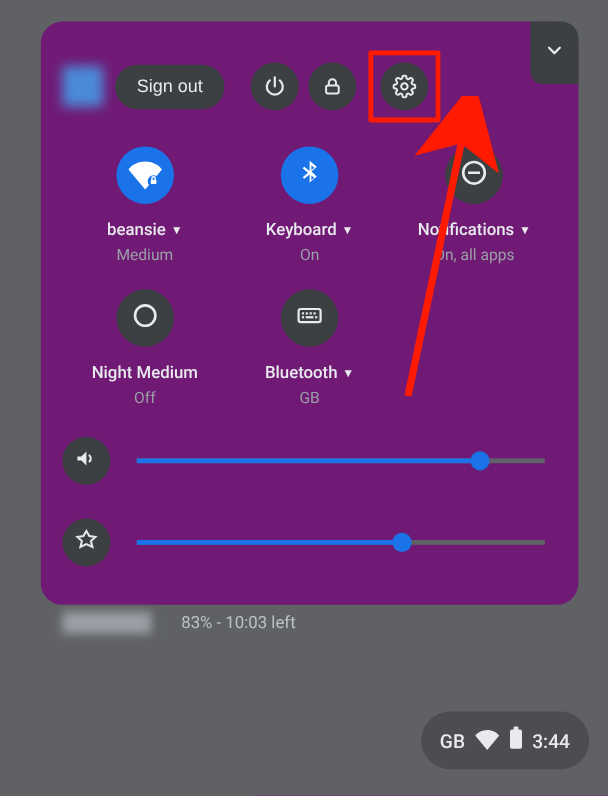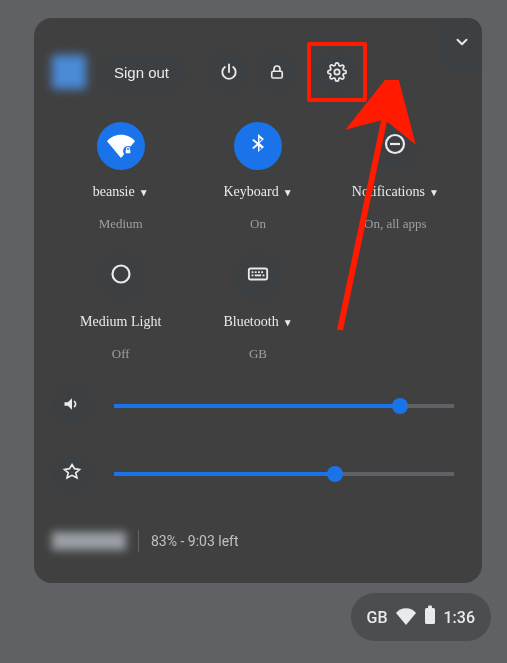--- a/index.html
+++ b/index.html
@@ -7,22 +7,22 @@
     width: 507px; height: 663px;
     background: #606164;
     font-family: "Roboto", "Helvetica Neue", Arial, sans-serif;
     position: relative;
     overflow: hidden;
   }
 
   .panel {
     position: absolute;
     left: 34px; top: 18px;
-    width: 448px; height: 565px;
-    background: #404040;
+    width: 448px; height: 486px;
+    background: #701a75;
     border-radius: 18px;
     color: #e8eaed;
     padding: 0;
   }
 
   
   .header {
     display: flex;
     align-items: center;
     padding: 24px 18px 14px 18px;
@@ -69,40 +69,39 @@
     display: flex; align-items: center; justify-content: center;
     cursor: pointer;
   }
 
   
   .tiles {
     display: grid;
     grid-template-columns: repeat(3, 1fr);
     padding: 6px 18px 0 18px;
     row-gap: 20px;
-    font-family: Liberation Serif, serif;
   }
   .tile { display: flex; flex-direction: column; align-items: center; }
   .tile-circle {
     width: 48px; height: 48px; border-radius: 50%;
     display: flex; align-items: center; justify-content: center;
     background: #3c4043;
     cursor: pointer;
   }
   .tile-circle.active { background: #1a73e8; }
   .tile-label {
     margin-top: 14px;
     font-size: 14px;
     font-weight: 500;
     color: #e8eaed;
     display: flex; align-items: center; gap: 4px;
     cursor: pointer;
   }
   .tile-sub {
-    margin-top: 16px;
+    margin-top: 6px;
     font-size: 13px;
     color: #9aa0a6;
   }
   .caret { font-size: 10px; color: #e8eaed; }
 
   
   .sliders { padding: 24px 28px 8px 18px; }
   .slider-row { display: flex; align-items: center; gap: 22px; margin-bottom: 28px; }
   .slider-icon {
     width: 40px; height: 40px; border-radius: 50%;
@@ -248,21 +247,21 @@
     <div class="tile">
       <div class="tile-circle">
         <span>
           <svg width="24" height="24" viewBox="0 0 24 24" fill="none" stroke="#e8eaed" stroke-width="2.2">
               <circle cx="12" cy="12" r="8.5"></circle>
               <path d="M12 3.5a8.5 8.5 0 0 0 0 17 6.5 6.5 0 0 1 0-17z" fill="#e8eaed" stroke="none"></path>
             </svg>
         </span>
       </div>
       <div class="tile-label">
-        <span>Medium Light</span>
+        <span>Night Medium</span>
       </div>
       <div class="tile-sub">Off</div>
     </div>
 
     <div class="tile">
       <div class="tile-circle">
         <span>
           <svg width="22" height="22" viewBox="0 0 24 24" fill="#e8eaed">
               <rect x="2" y="6" width="20" height="12" rx="2" fill="none" stroke="#e8eaed" stroke-width="2"></rect>
               <rect x="5" y="9" width="2" height="2"></rect>
@@ -311,21 +310,21 @@
       <div class="slider-track">
         <div class="slider-fill" id="bri-fill" style="width: 65%;"></div>
         <div class="slider-thumb" id="bri-thumb" style="left: 65%;"></div>
       </div>
     </div>
   </div>
 
   <div class="footer">
     <div class="footer-blur"></div>
     <div class="footer-sep"></div>
-    <span>83% - 9:03 left</span>
+    <span>83% - 10:03 left</span>
   </div>
 
 </div>
 
 <svg class="arrow" style="left:310px; top:80px;" width="110" height="260">
   <defs>
     <marker id="ah" markerWidth="12" markerHeight="12" refX="6" refY="6" orient="auto">
       <path d="M0,0 L12,6 L0,12 L3,6 z" fill="#ff1a00"></path>
     </marker>
   </defs>
@@ -338,14 +337,14 @@
     <svg width="20" height="20" viewBox="0 0 24 24" fill="#e8eaed">
         <path d="M12 4C7 4 2.73 6.2 0 9.6L12 24 24 9.6C21.27 6.2 17 4 12 4z"></path>
       </svg>
   </span>
   <span>
     <svg width="12" height="20" viewBox="0 0 12 20" fill="#e8eaed">
         <rect x="1" y="3" width="10" height="16" rx="1.5"></rect>
         <rect x="4" y="0.5" width="4" height="3" rx="1"></rect>
       </svg>
   </span>
-  <span>1:36</span>
+  <span>3:44</span>
 </div>
 
 </body></html>

